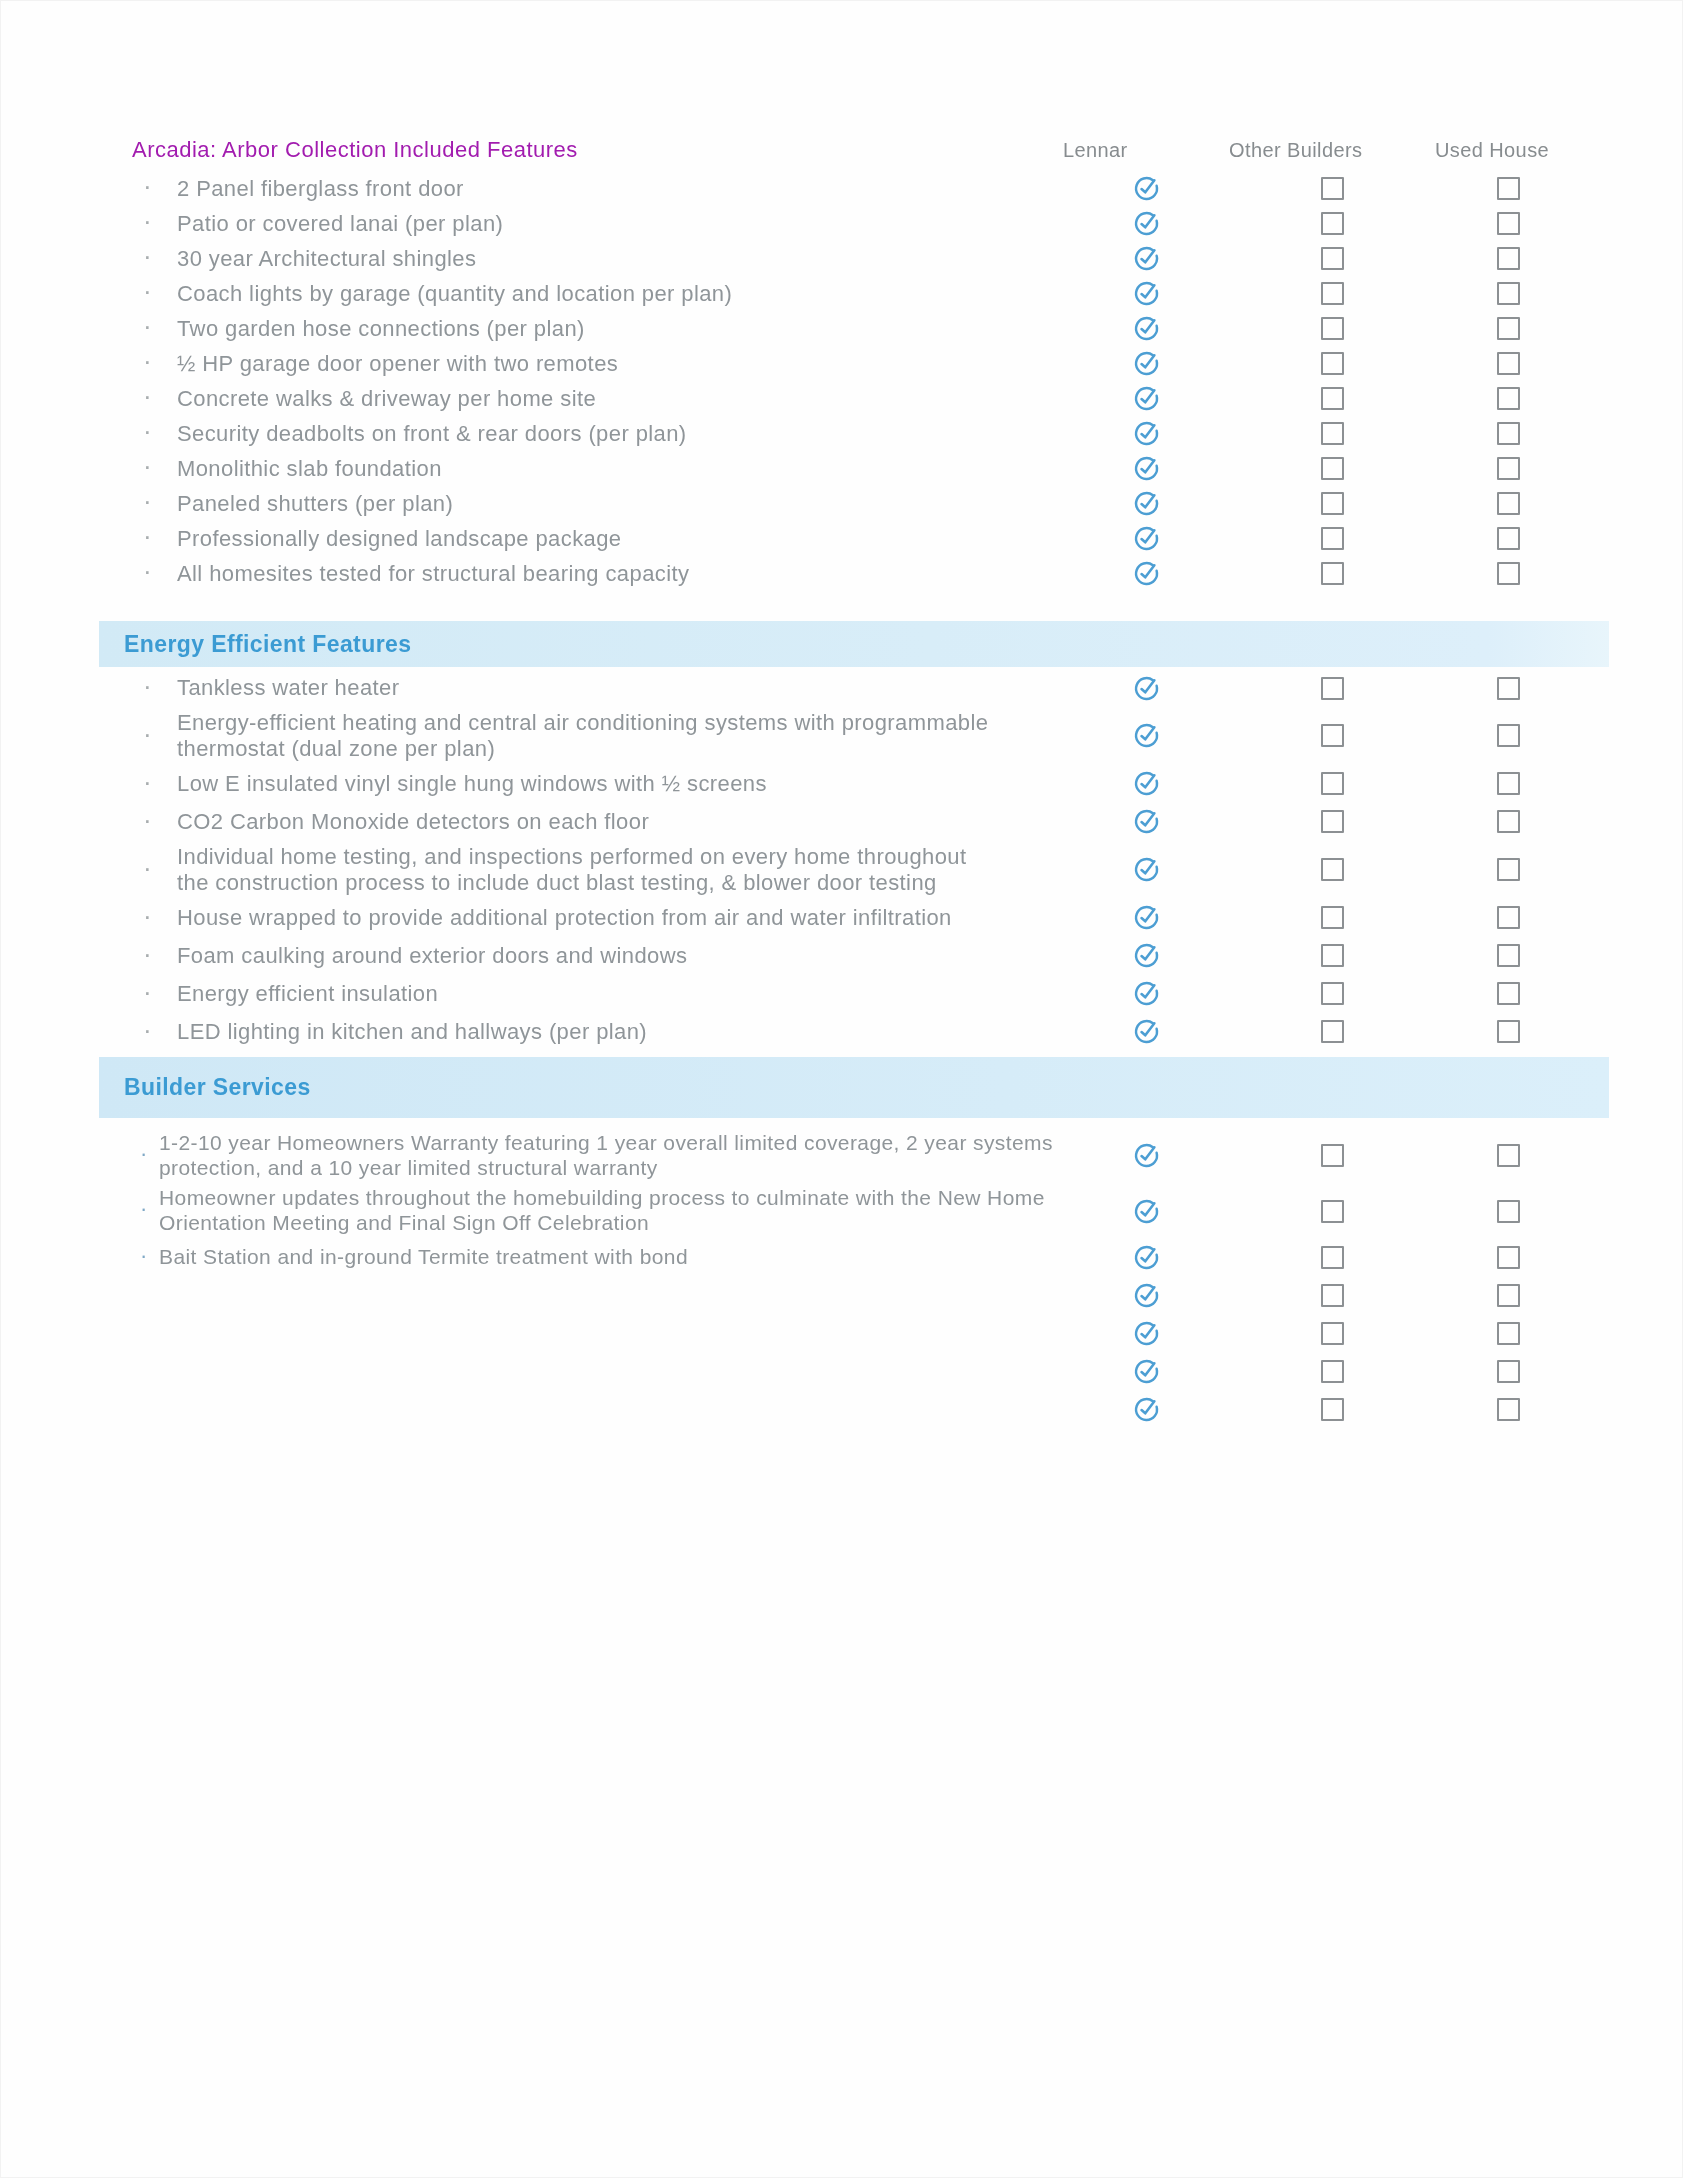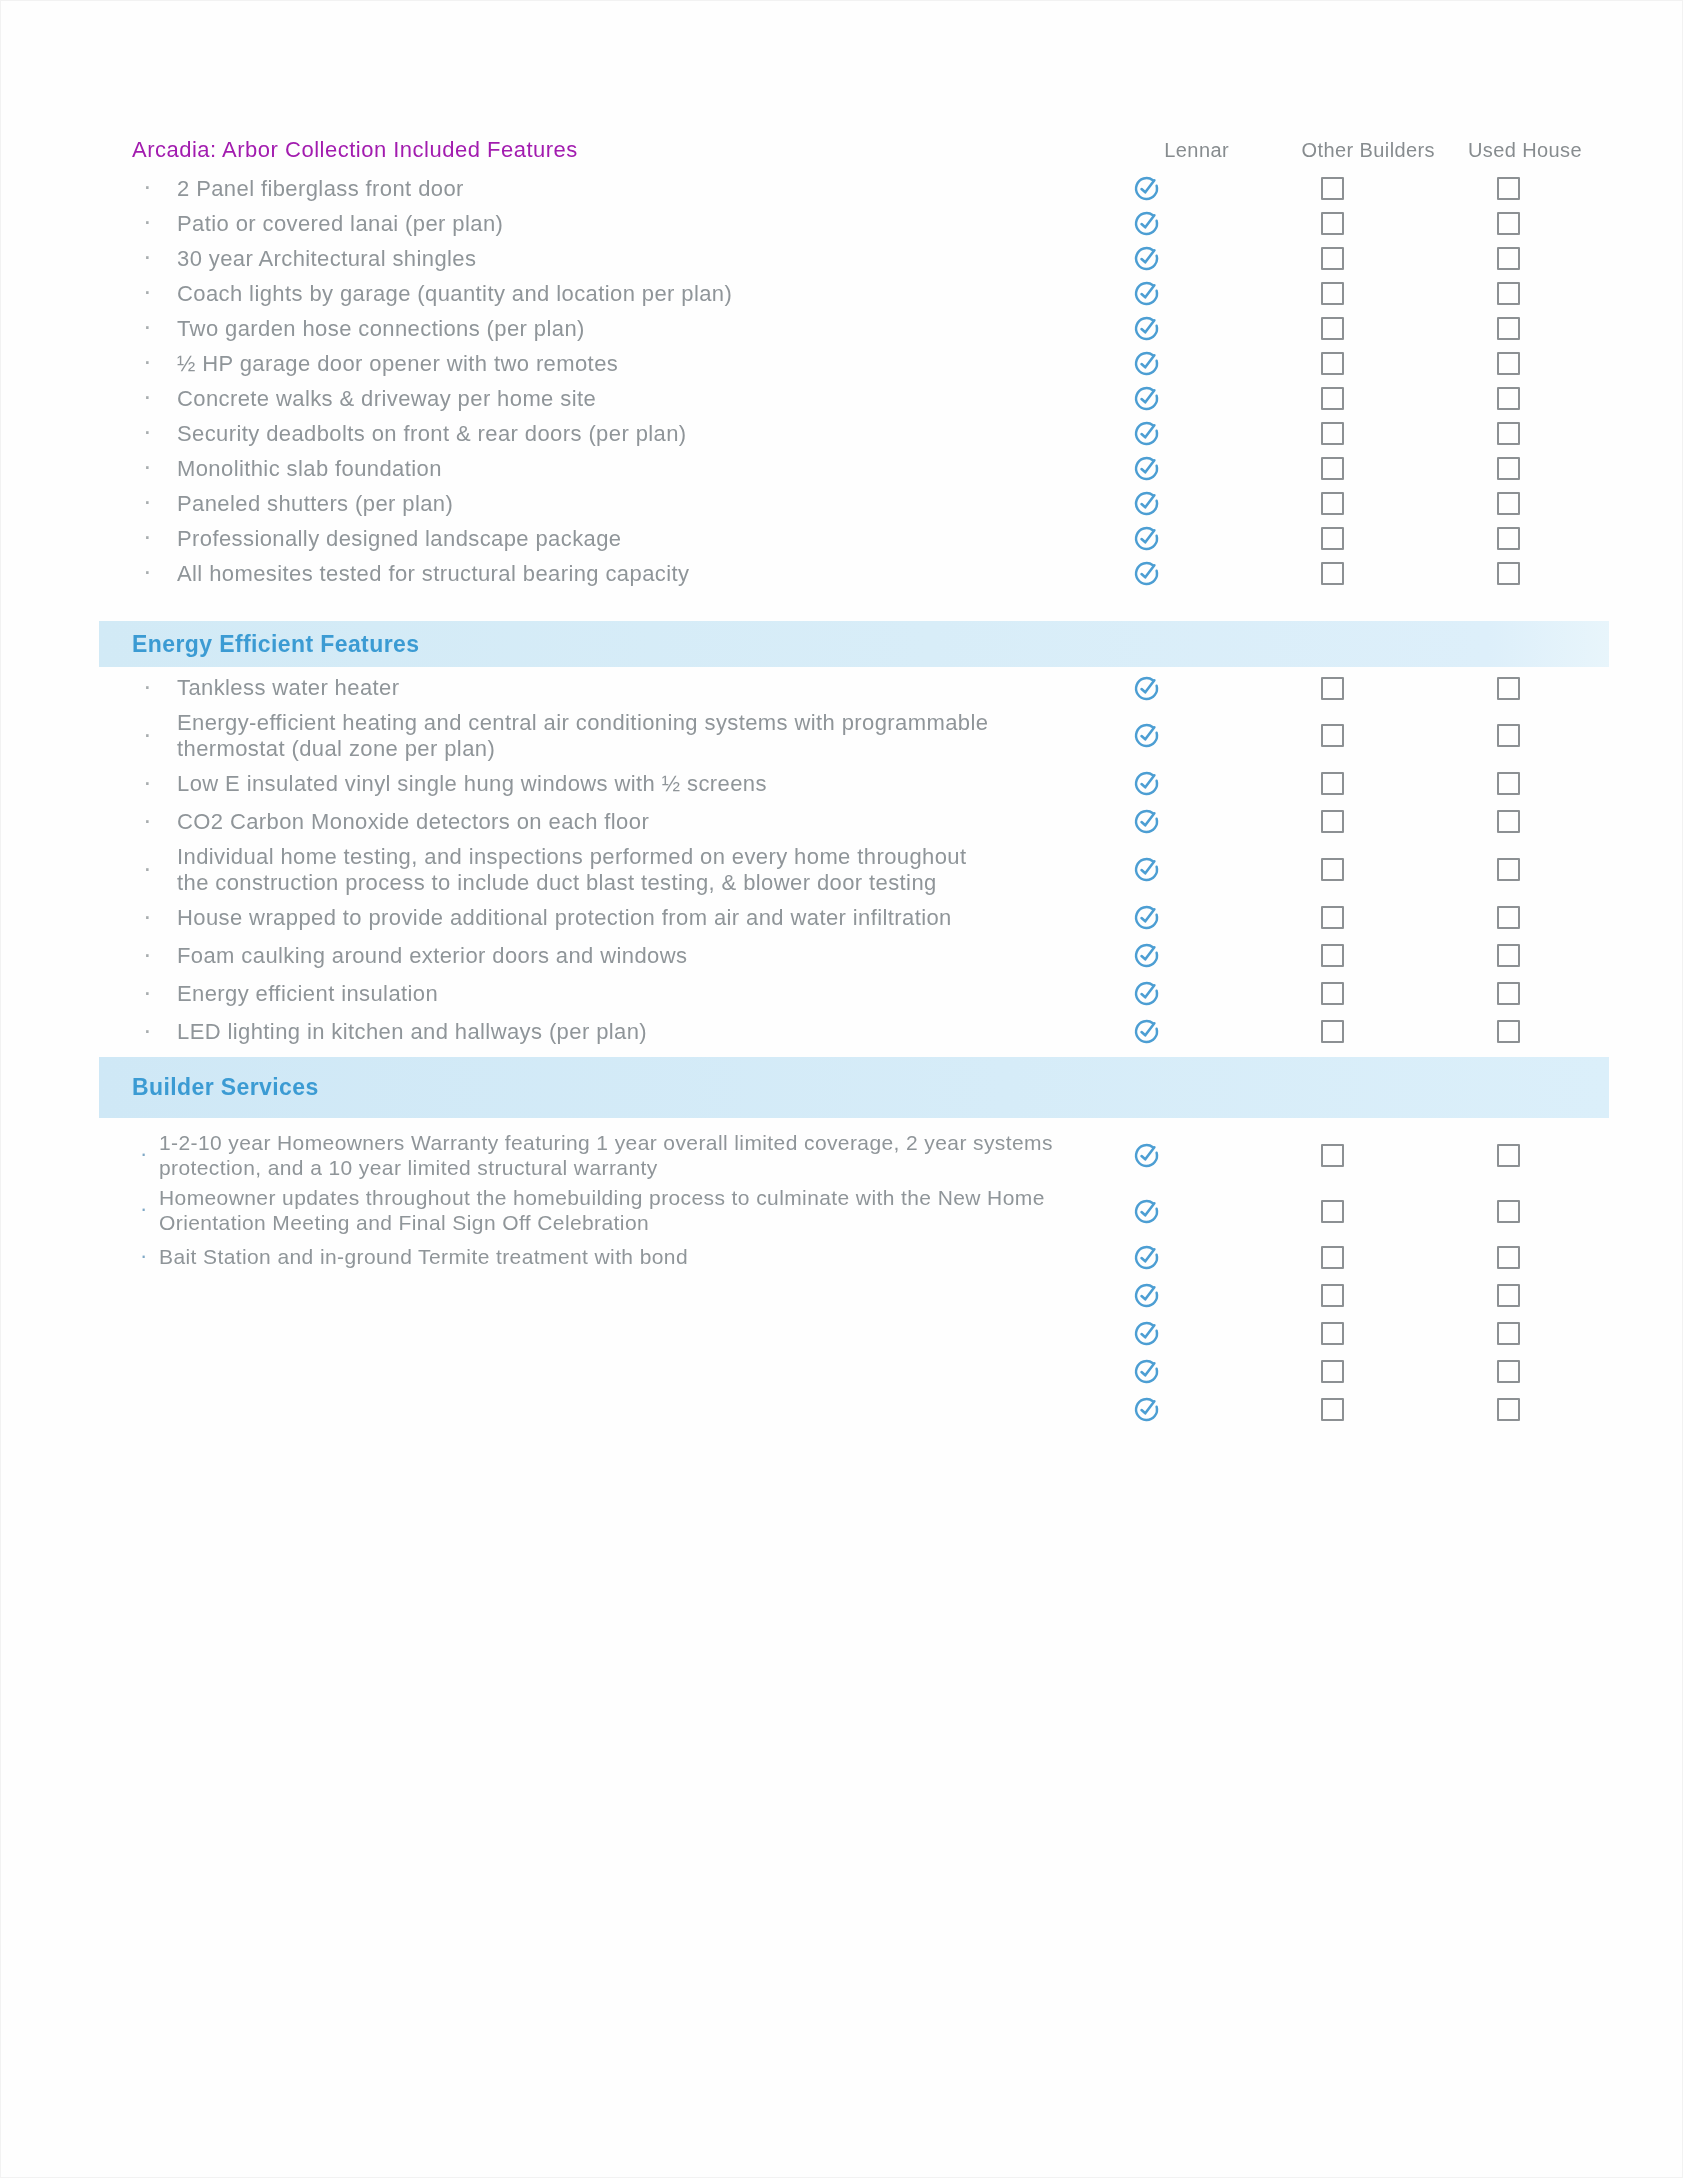--- a/index.html
+++ b/index.html
@@ -19,21 +19,21 @@
     grid-template-columns:931px 166px 206px 147px;
     align-items:center;
   }
   .head-row { margin-top:135px; height:30px; align-items:center; }
 
   .page-title {
     font-size:22px; color:#a21caf; letter-spacing:0.5px;
   }
   .col-head {
     font-size:20px; color:#878c8f; letter-spacing:0.4px;
-    text-align:right; white-space:nowrap;
+    text-align:left; white-space:nowrap;
   }
 
   .rows-block { margin-top:6px; }
 
   .row { min-height:35px; }
   .sec-energy .row, .sec-builder .row { min-height:38px; padding:3px 0; box-sizing:border-box; }
 
   .feature-text {
     position:relative;
     padding-left:45px;
@@ -58,21 +58,21 @@
     border:2px solid #8c9093; border-radius:1px;
     background:transparent;
   }
 
   .band {
     margin-left:-33px;
     width:calc(100% + 33px);
     height:46px;
     background:linear-gradient(90deg,#d2eaf6 0%,#d8edf8 55%,#ddeffa 92%,#e8f5fb 100%);
     display:flex; align-items:center;
-    padding-left:33px; box-sizing:border-box;
+    padding-left:25px; box-sizing:border-box;
   }
   .band-energy { margin-top:30px; }
   .band-builder { margin-top:6px; height:61px; background:linear-gradient(90deg,#cfe8f6 0%,#d6ecf8 60%,#dbeffa 100%); }
   .band-title {
     font-size:23px; font-weight:bold; color:#3b9bd3; letter-spacing:0.4px;
   }
 
   .sec-energy .rows-block { margin-top:2px; }
   .sec-builder .rows-block { margin-top:10px; }
 </style>

